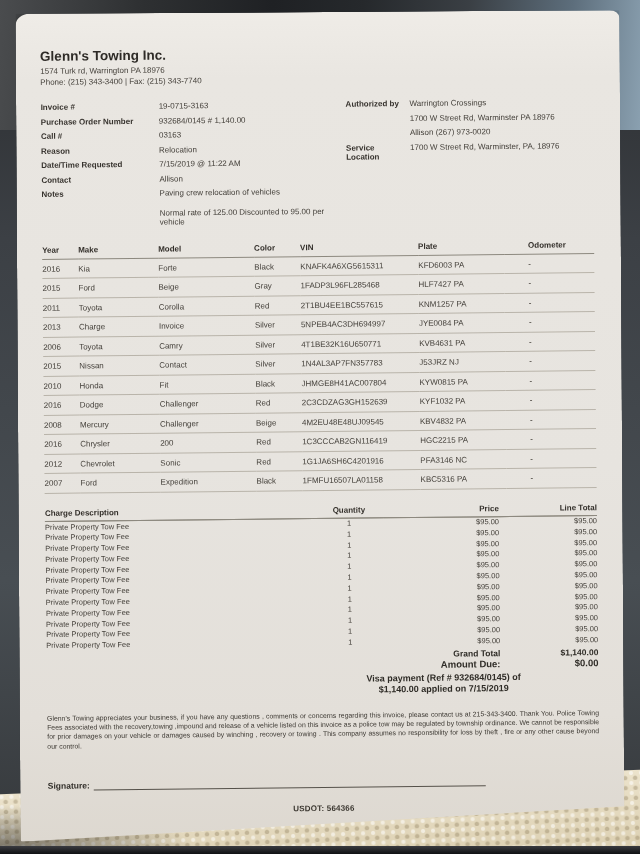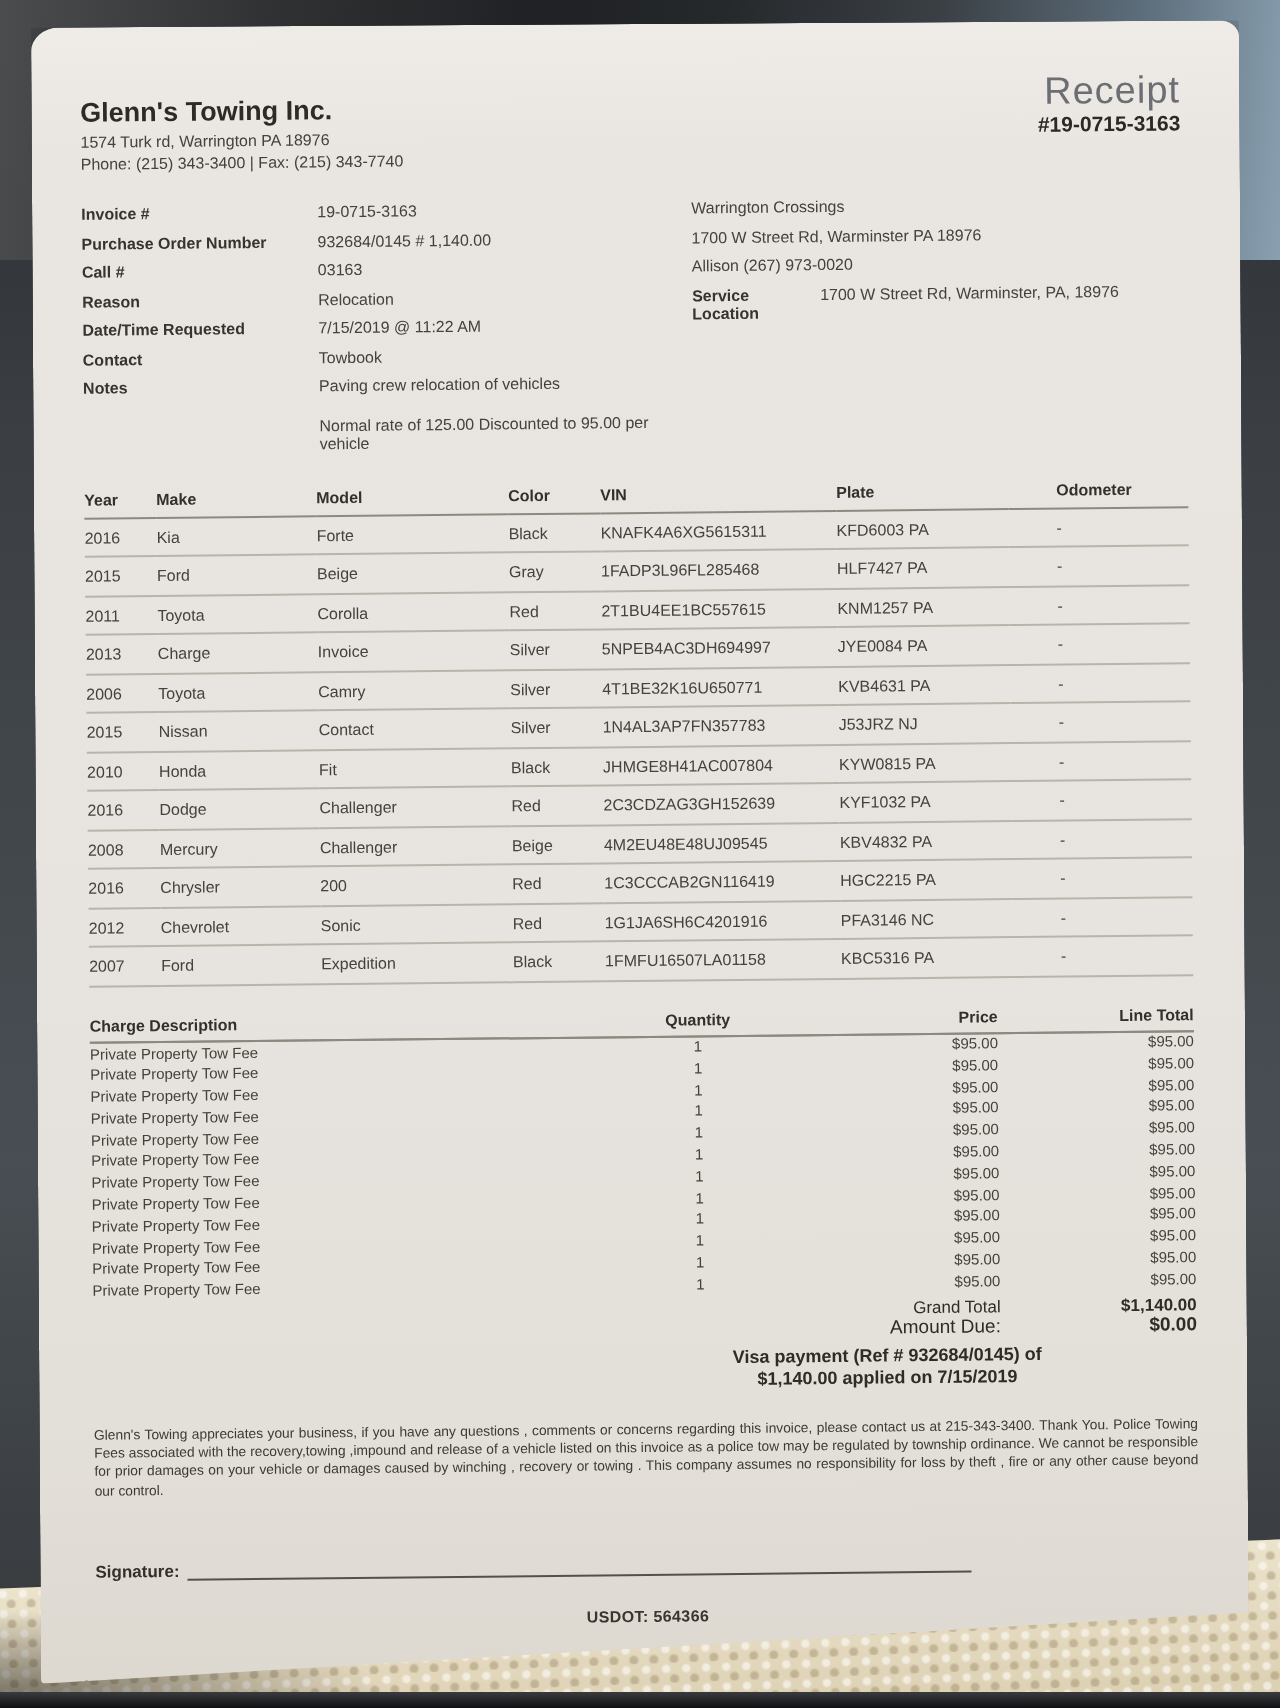--- a/index.html
+++ b/index.html
@@ -91,21 +91,21 @@
   .chg col.c-qty  { width:70px; }
   .chg col.c-price{ width:115px; }
   .chg col.c-tot  { width:98px; }
   .chg th.qty, .chg td.qty { text-align:center; }
   .chg th.num, .chg td.num { text-align:right; }
   .chg tbody td:first-child { padding-top:1px; }
 
   
   .totals { margin-top:2px; }
   .t-row { display:flex; justify-content:flex-end; align-items:baseline; }
-  .t-label { font-size:8.5px; font-weight:normal; color:#2f2c27; text-align:left; }
+  .t-label { font-size:8.5px; font-weight:bold; color:#2f2c27; text-align:left; }
   .t-val { width:98px; font-size:8.5px; font-weight:bold; color:#2f2c27; text-align:right; }
   .t-row.due .t-label, .t-row.due .t-val { font-size:9.5px; }
   .payment { width:310px; margin-left:auto; margin-top:3px; text-align:center;
              font-size:9px; font-weight:bold; color:#2f2c27; line-height:11px; }
 
   
   .disclaimer { margin-top:15px; font-size:6.9px; line-height:9.2px; color:#3d3933; text-align:justify; }
   .sig-row { margin-top:30px; display:flex; align-items:flex-end; }
   .sig-label { font-size:8.5px; font-weight:bold; color:#33302b; }
   .sig-line { width:392px; border-bottom:1px solid #55514a; height:9px; margin-left:4px; }
@@ -124,24 +124,20 @@
 
   <div class="paper">
     <div class="paper-inner">
 
       <div class="head-row">
         <div>
           <div class="company-name">Glenn's Towing Inc.</div>
           <div class="company-line">1574 Turk rd, Warrington PA 18976</div>
           <div class="company-line">Phone: (215) 343-3400 | Fax: (215) 343-7740</div>
         </div>
-        <div class="receipt-head">
-          <div class="receipt-label">Receipt</div>
-          <div class="receipt-number">#19-0715-3163</div>
-        </div>
       </div>
 
       <div class="info">
         <div class="details-col">
           <div class="kv">
             <span class="k">Invoice #</span>
             <span class="v">19-0715-3163</span>
           </div>
           <div class="kv">
             <span class="k">Purchase Order Number</span>
@@ -154,34 +150,35 @@
           <div class="kv">
             <span class="k">Reason</span>
             <span class="v">Relocation</span>
           </div>
           <div class="kv">
             <span class="k">Date/Time Requested</span>
             <span class="v">7/15/2019 @ 11:22 AM</span>
           </div>
           <div class="kv">
             <span class="k">Contact</span>
-            <span class="v">Towbook</span>
+            <span class="v">Allison</span>
           </div>
           <div class="kv">
             <span class="k">Notes</span>
             <span class="v">Paving crew relocation of vehicles</span>
           </div>
           <div class="kv note2">
             <span class="k"></span>
             <span class="v">Normal rate of 125.00 Discounted to 95.00 per vehicle</span>
           </div>
         </div>
 
         <div class="auth-col">
           <div class="auth-row">
+            <span class="k">Authorized by</span>
             <span class="auth-lines">
               <div>Warrington Crossings</div>
               <div>1700 W Street Rd, Warminster PA 18976</div>
               <div>Allison (267) 973-0020</div>
             </span>
           </div>
           <div class="svc-row">
             <span class="k">Service Location</span>
             <span class="v">1700 W Street Rd, Warminster, PA, 18976</span>
           </div>

